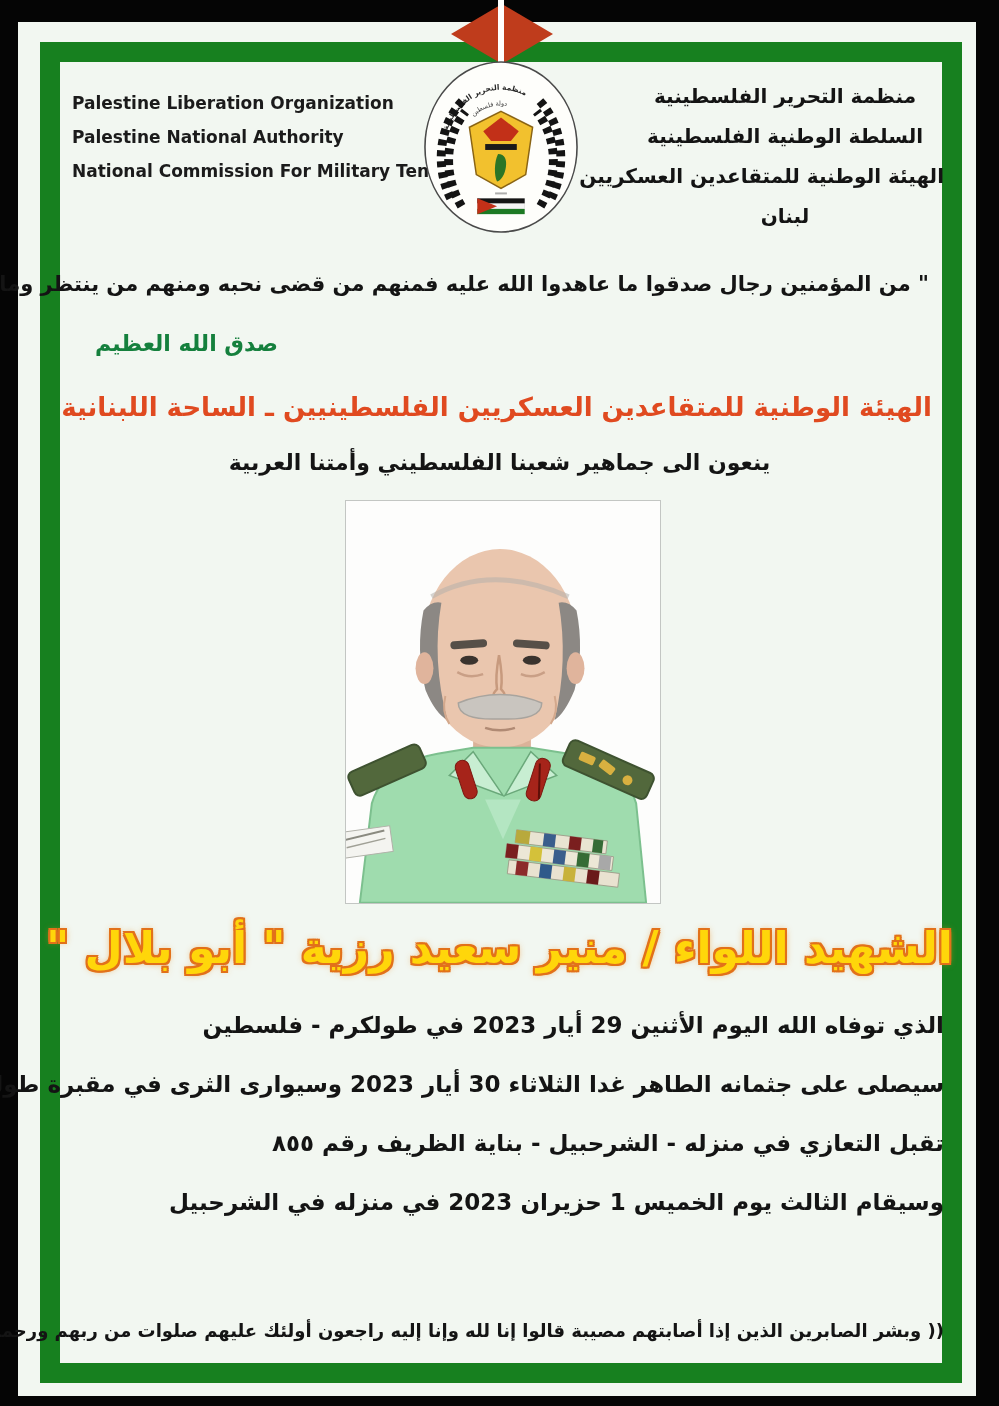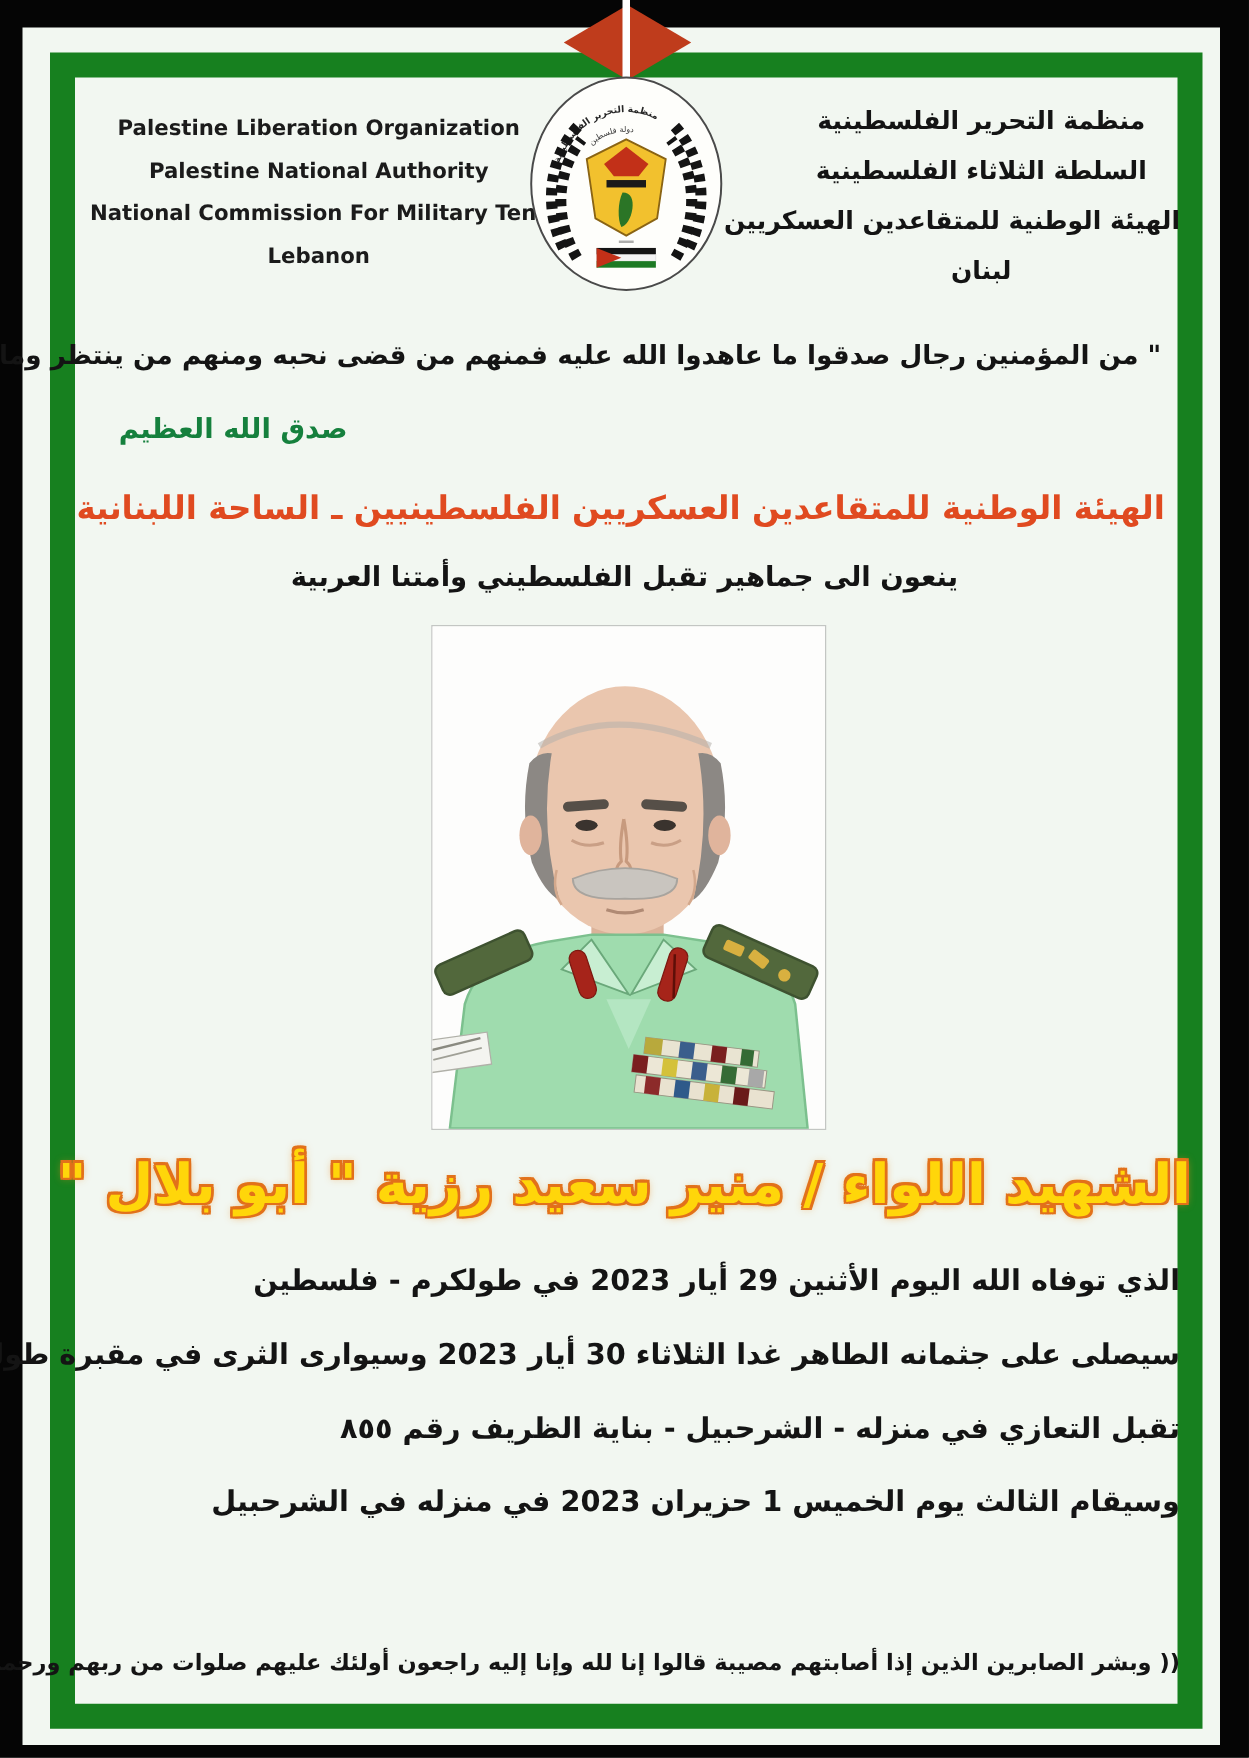--- a/index.html
+++ b/index.html
@@ -22,21 +22,21 @@
     background:#bf3c1c;
     clip-path:polygon(50% 0,100% 50%,50% 100%,0 50%);
   }
   #diamond-line{
     position:absolute;left:498px;top:0;width:6px;height:64px;background:#ffffff;
   }
   .line{white-space:nowrap;}
   
   #header-en{
     position:absolute;left:72px;top:86px;width:366px;
-    text-align:center;font-size:17px;font-weight:600;color:#1b1b1b;line-height:34px;
+    font-size:17px;font-weight:600;color:#1b1b1b;line-height:34px;
   }
   #logo-box{position:absolute;left:422px;top:60px;width:158px;height:174px;}
   #header-ar{
     position:absolute;left:626px;top:76px;width:318px;direction:rtl;
     text-align:center;font-size:20px;font-weight:bold;color:#141414;line-height:40px;
   }
   
   #quran-top-line{
     position:absolute;left:70px;right:70px;top:272px;direction:rtl;
     text-align:center;font-size:21px;font-weight:bold;color:#141414;
@@ -88,21 +88,20 @@
 
   <div id="paper"></div>
   <div id="frame"></div>
   <div id="diamond"></div>
   <div id="diamond-line"></div>
 
   <div id="header-en">
     <div class="line">Palestine Liberation Organization</div>
     <div class="line">Palestine National Authority</div>
     <div class="line">National Commission For Military Tensioners</div>
-    <div class="line">Lebanon</div>
   </div>
 
   <div id="logo-box">
     <svg width="158" height="174" viewBox="0 0 160 176">
       <defs>
         <path id="arcTop" d="M 22,94 A 58,64 0 0 1 138,94"></path>
         <path id="arcSub" d="M 34,98 A 46,52 0 0 1 126,98"></path>
       </defs>
       <ellipse cx="80" cy="88" rx="77" ry="86" fill="#fefefb" stroke="#4a4a4a" stroke-width="1.6"></ellipse>
       <text font-size="7.5" font-weight="bold" fill="#272727">
@@ -131,30 +130,30 @@
         <rect x="56" y="140" width="48" height="5.4" fill="#141414"></rect>
         <rect x="56" y="145.4" width="48" height="5.3" fill="#f4f4f4" stroke="#cfcfcf" stroke-width="0.4"></rect>
         <rect x="56" y="150.7" width="48" height="5.3" fill="#1d7a24"></rect>
         <polygon points="56,140 76,148 56,156" fill="#c23018"></polygon>
       </g>
     </svg>
   </div>
 
   <div id="header-ar">
     <div class="line">منظمة التحرير الفلسطينية</div>
-    <div class="line">السلطة الثلاثاء الفلسطينية</div>
+    <div class="line">السلطة الوطنية الفلسطينية</div>
     <div class="line">الهيئة الوطنية للمتقاعدين العسكريين</div>
     <div class="line">لبنان</div>
   </div>
 
   <div id="quran-top-line" class="line">" من المؤمنين رجال صدقوا ما عاهدوا الله عليه فمنهم من قضى نحبه ومنهم من ينتظر وما بدلوا تبديلا "</div>
   <div id="quran-top-attr" class="line">صدق الله العظيم</div>
 
   <div id="committee-title" class="line">الهيئة الوطنية للمتقاعدين العسكريين الفلسطينيين ـ الساحة اللبنانية</div>
-  <div id="mourning-line" class="line">ينعون الى جماهير تقبل الفلسطيني وأمتنا العربية</div>
+  <div id="mourning-line" class="line">ينعون الى جماهير شعبنا الفلسطيني وأمتنا العربية</div>
 
   <div id="photo">
     <svg width="314" height="402" viewBox="0 0 316 404">
       <rect x="0" y="0" width="316" height="404" fill="#fdfdfc"></rect>
 
       <rect x="128" y="210" width="58" height="62" fill="#e3bca4"></rect>
       <path d="M128,238 q29,14 58,0 l0,10 q-29,12 -58,0 z" fill="#d4a88e" opacity="0.5"></path>
 
       <ellipse cx="155" cy="148" rx="79" ry="100" fill="#eac6ae"></ellipse>
 

